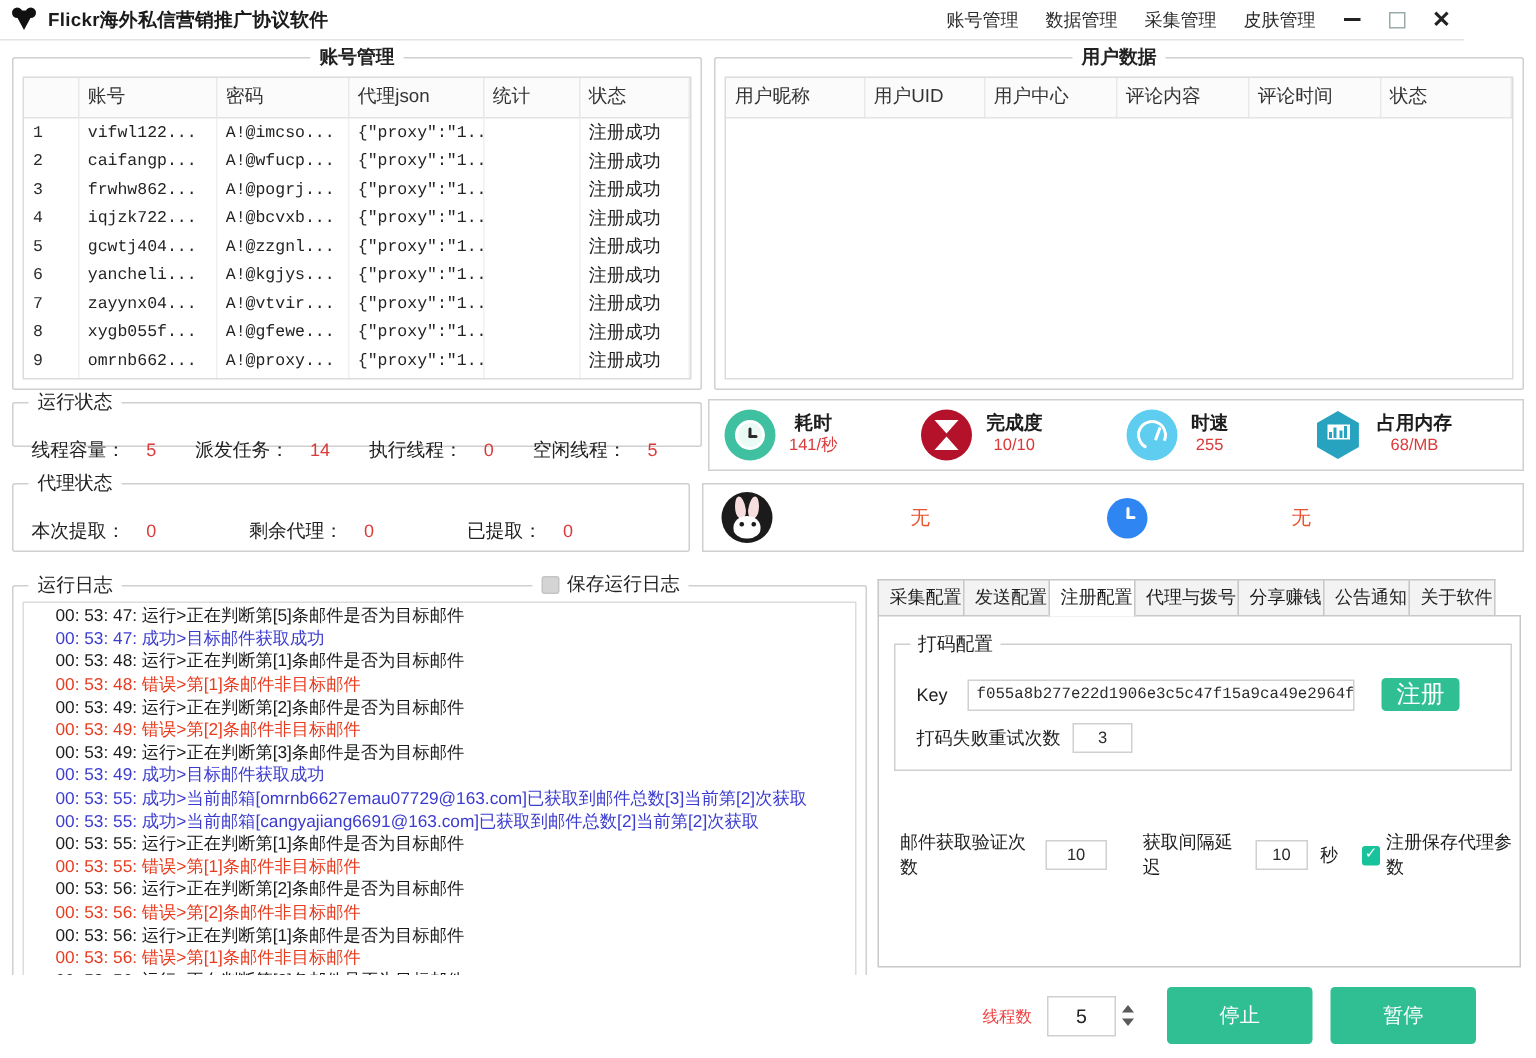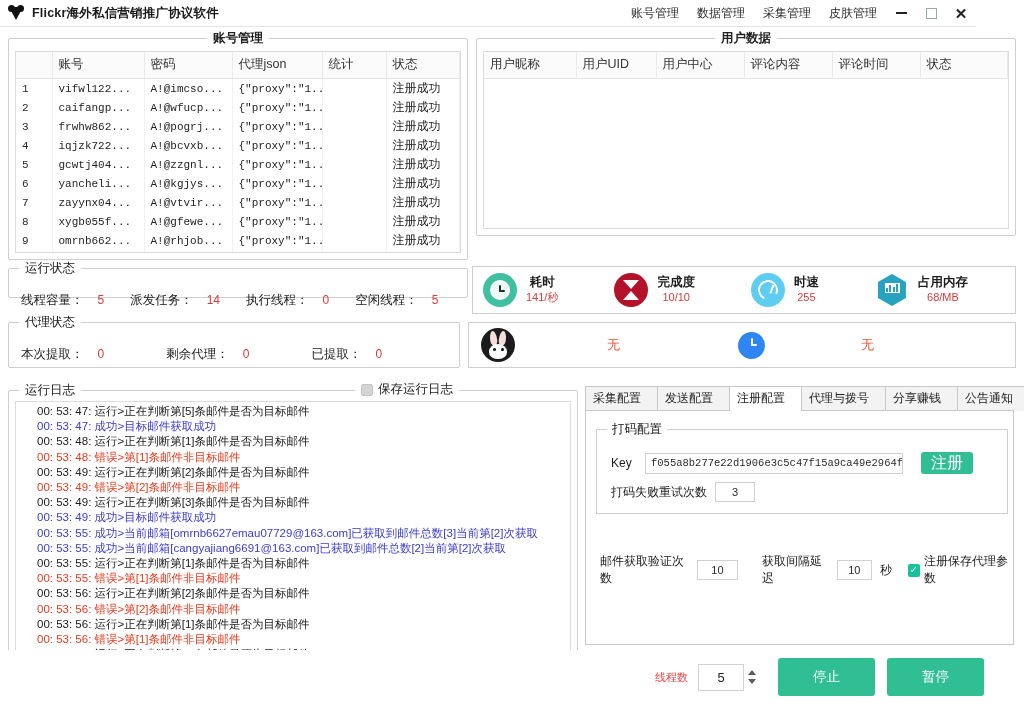--- a/index.html
+++ b/index.html
@@ -210,21 +210,21 @@
     width: 12px; height: 12px; background: #d4d4d4; border: 1px solid #c4c4c4;
     border-radius: 2px; display:block;
   }
 
   
   .tabs {
     position: absolute; left: 585px; top: 390px; width: 434px; height: 21px;
     display: flex; align-items: flex-end;
   }
   .tab {
-    font-size: 12px; color: #1e1e1e; padding: 3px 16px 4px 7px;
+    font-size: 12px; color: #1e1e1e; padding: 3px 1px 4px 7px;
     border: 1px solid #c8c8c8; border-bottom: none; background: #f3f3f3;
     margin-right: -1px; white-space: nowrap; cursor: default;
   }
   .tab.active { background: #fff; position: relative; z-index: 3; }
 
   .tabpanel {
     position: absolute; left: 585px; top: 410px; width: 429px; height: 235px;
     border: 1px solid #c8c8c8; background: #fff;
   }
 
@@ -394,40 +394,40 @@
             <td class="idx">8</td>
             <td>xygb055f...</td>
             <td>A!@gfewe...</td>
             <td>{"proxy":"1...</td>
             <td></td>
             <td class="cjk">注册成功</td>
           </tr>
         <tr>
             <td class="idx">9</td>
             <td>omrnb662...</td>
-            <td>A!@rhjob...</td>
+            <td>A!@proxy...</td>
             <td>{"proxy":"1...</td>
             <td></td>
             <td class="cjk">注册成功</td>
           </tr>
         <tr>
             <td class="idx">10</td>
             <td>cangyaji...</td>
             <td>A!@vluco...</td>
             <td>{"proxy":"1...</td>
             <td></td>
             <td class="cjk">注册成功</td>
           </tr>
 
       </tbody>
     </table>
   </div>
 </div>
 
-<div class="group" style="left:476px; top:38px; width:540px; height:198px;">
+<div class="group" style="left:476px; top:38px; width:540px; height:222px;">
   <div class="legend center">用户数据</div>
   <div class="tbl-wrap">
     <table class="grid">
       <colgroup>
           <col style="width:92px">
           <col style="width:80px">
           <col style="width:88px">
           <col style="width:88px">
           <col style="width:88px">
           <col>

